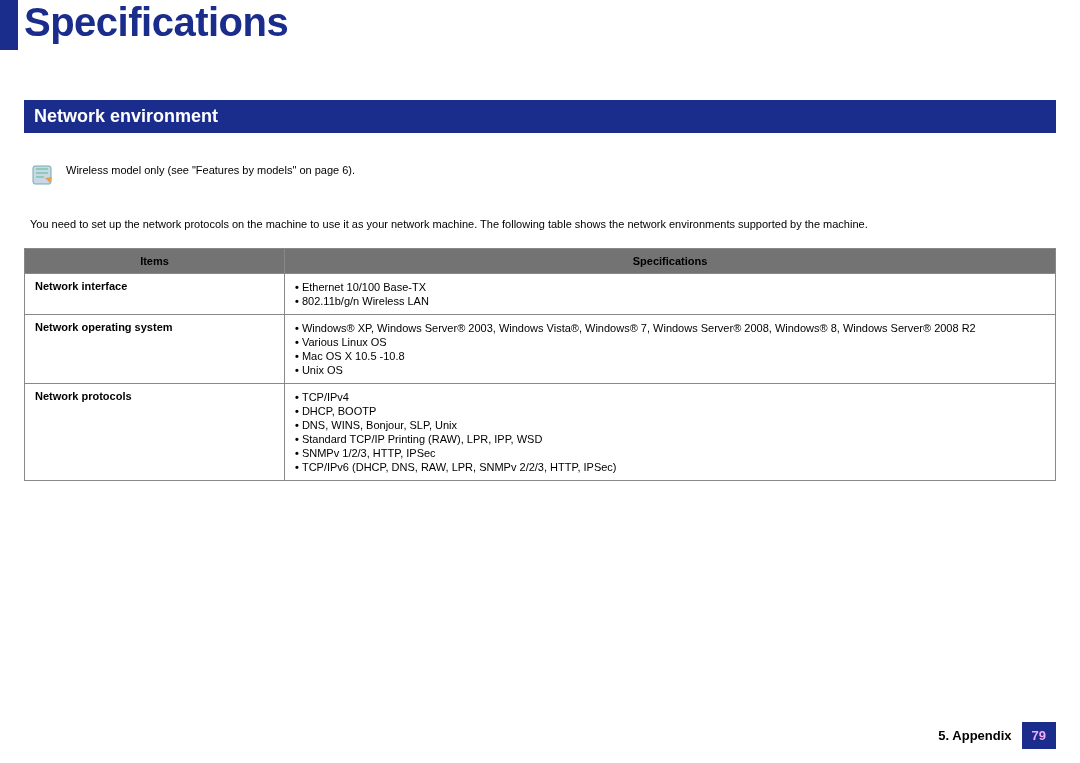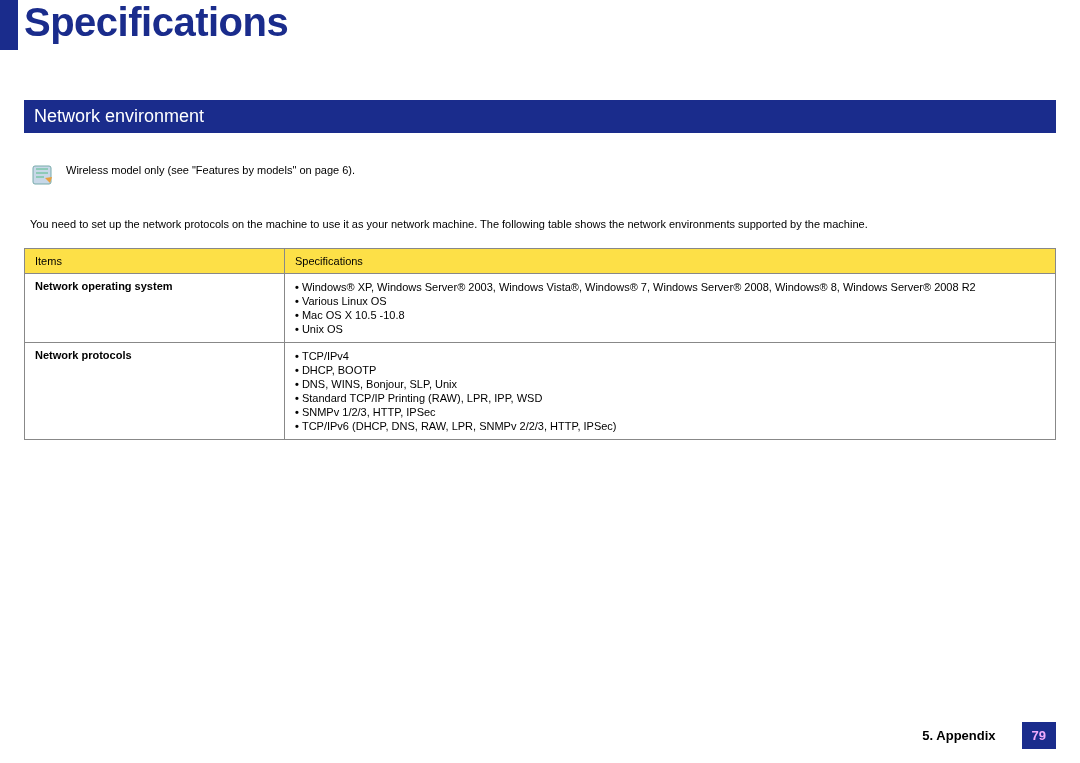--- a/index.html
+++ b/index.html
@@ -32,21 +32,21 @@
   .content {
     position: absolute;
     top: 100px;
     left: 24px;
     right: 24px;
   }
   .section-header {
     background: #1a2c8c;
     color: #fff;
     font-size: 18px;
-    font-weight: 400;
+    font-weight: 700;
     padding: 6px 10px;
     margin-bottom: 30px;
   }
   .note-row {
     display: flex;
     align-items: flex-start;
     gap: 12px;
     margin-bottom: 30px;
     padding-left: 6px;
   }
@@ -72,35 +72,35 @@
     font-size: 11px;
   }
   table.spec-table th,
   table.spec-table td {
     border: 1px solid #888;
     padding: 6px 10px;
     vertical-align: top;
     text-align: left;
   }
   table.spec-table thead th {
-    background: #fde047;
-    font-weight: 400;
-    text-align: left;
+    background: #737373;
+    font-weight: 700;
+    text-align: center;
   }
   .item-col { width: 260px; font-weight: 700; }
   ul.spec-list { list-style: none; }
   ul.spec-list li::before { content: "• "; font-weight: 700; }
   ul.spec-list li { padding: 1px 0; }
   .footer {
     position: absolute;
     bottom: 14px;
     right: 24px;
     display: flex;
     align-items: center;
-    gap: 26px;
+    gap: 10px;
     font-size: 13px;
     font-weight: 700;
   }
   .page-num-box {
     background: #1a2c8c;
     color: #f0abfc;
     padding: 6px 10px;
     font-weight: 700;
   }
 </style>
@@ -129,20 +129,29 @@
 
   <table class="spec-table">
     <thead>
       <tr>
         <th class="item-col">Items</th>
         <th>Specifications</th>
       </tr>
     </thead>
     <tbody>
       <tr>
+        <td class="item-col">Network interface</td>
+        <td>
+          <ul class="spec-list">
+            <li>Ethernet 10/100 Base-TX</li>
+            <li>802.11b/g/n Wireless LAN</li>
+          </ul>
+        </td>
+      </tr>
+      <tr>
         <td class="item-col">Network operating system</td>
         <td>
           <ul class="spec-list">
             <li>Windows® XP, Windows Server® 2003, Windows Vista®, Windows® 7, Windows Server® 2008, Windows® 8, Windows Server® 2008 R2</li>
             <li>Various Linux OS</li>
             <li>Mac OS X 10.5 -10.8</li>
             <li>Unix OS</li>
           </ul>
         </td>
       </tr>

